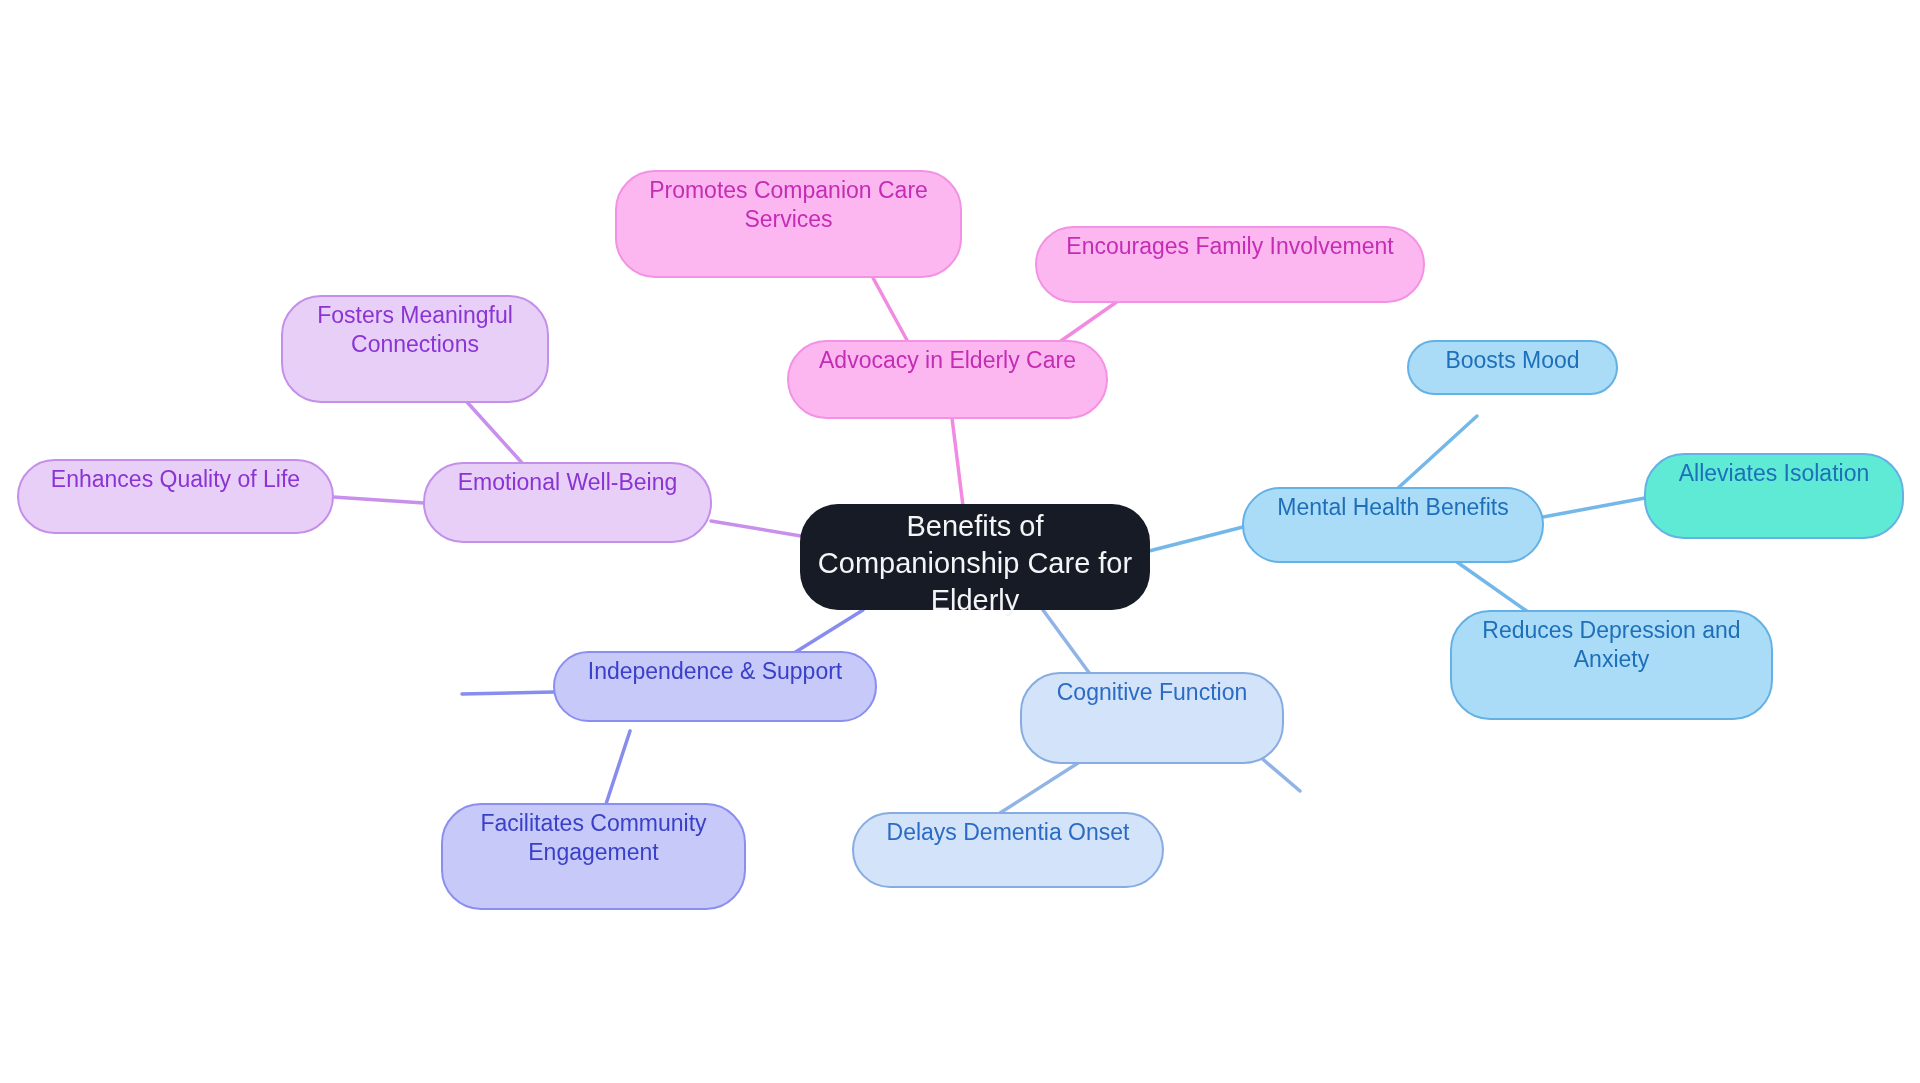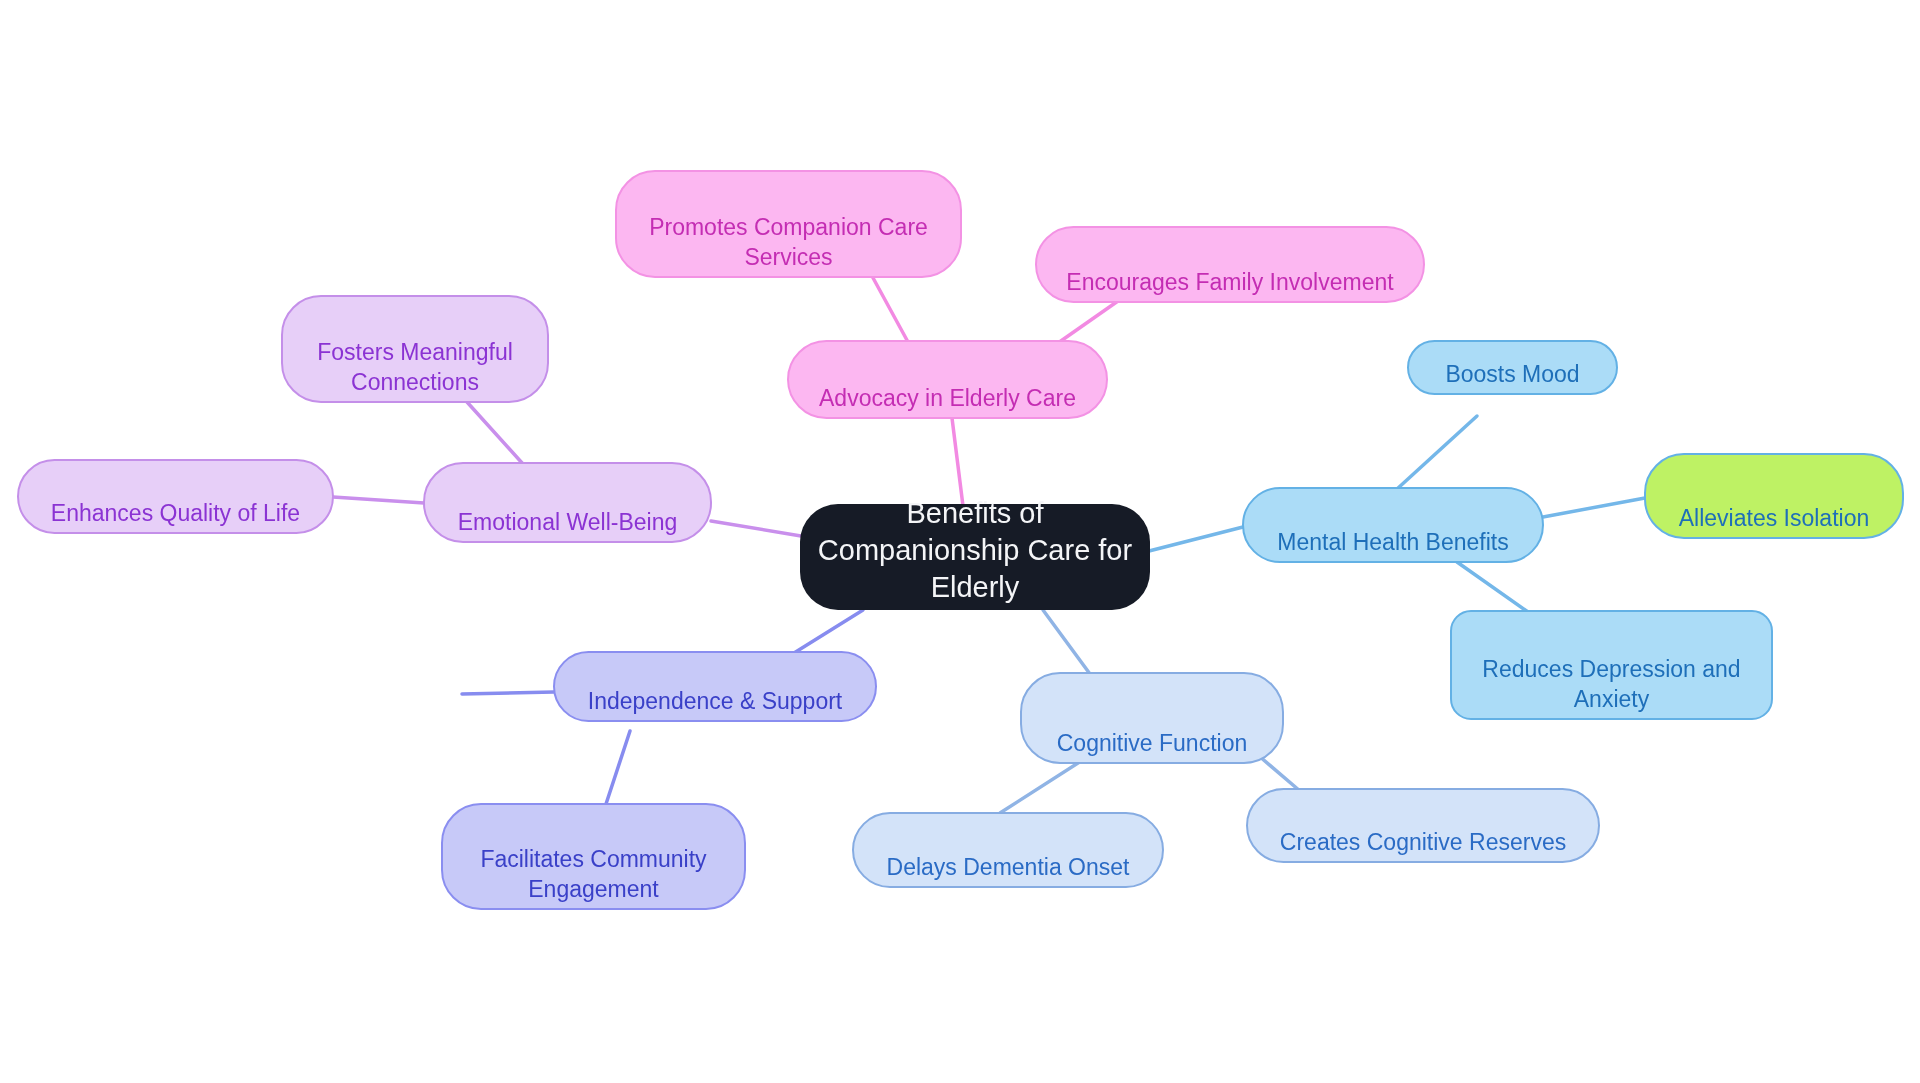--- a/index.html
+++ b/index.html
@@ -22,21 +22,21 @@
     height: 1083px;
   }
   .edges line {
     stroke-width: 3.5;
     stroke-linecap: round;
   }
   .node {
     position: absolute;
     box-sizing: border-box;
     display: flex;
-    align-items: flex-end;
+    align-items: flex-start;
     justify-content: center;
     text-align: center;
     border-radius: 40px;
     border: 2px solid transparent;
     font-size: 23px;
     line-height: 1.28;
     padding: 4px 10px;
     cursor: pointer;
   }
   .node.root {
@@ -97,37 +97,34 @@
   <div class="node" style="left: 17px; top: 459px; width: 317px; height: 75px; background: rgb(231, 207, 248); border-color: rgb(196, 143, 233); color: rgb(139, 51, 211);">
     <span>Enhances Quality of Life</span>
   </div>
 
   <div class="node" style="left: 1242px; top: 487px; width: 302px; height: 76px; background: rgb(171, 220, 247); border-color: rgb(99, 177, 229); color: rgb(30, 111, 185);">
     <span>Mental Health Benefits</span>
   </div>
   <div class="node" style="left: 1407px; top: 340px; width: 211px; height: 55px; background: rgb(171, 220, 247); border-color: rgb(99, 177, 229); color: rgb(30, 111, 185);">
     <span>Boosts Mood</span>
   </div>
-  <div class="node" style="left: 1644px; top: 453px; width: 260px; height: 86px; background: #bef264; border-color: rgb(99, 177, 229); color: rgb(30, 111, 185);">
+  <div class="node" style="left: 1644px; top: 453px; width: 260px; height: 86px; background: #5eead4; border-color: rgb(99, 177, 229); color: rgb(30, 111, 185);">
     <span>Alleviates Isolation</span>
   </div>
-  <div class="node" style="left: 1450px; top: 610px; width: 323px; height: 110px; background: rgb(171, 220, 247); border-color: rgb(99, 177, 229); color: rgb(30, 111, 185); border-radius: 21px;">
+  <div class="node" style="left: 1450px; top: 610px; width: 323px; height: 110px; background: rgb(171, 220, 247); border-color: rgb(99, 177, 229); color: rgb(30, 111, 185);">
     <span>Reduces Depression and Anxiety</span>
   </div>
 
   <div class="node" style="left: 553px; top: 651px; width: 324px; height: 71px; background: rgb(199, 201, 248); border-color: rgb(138, 142, 240); color: rgb(58, 64, 200);">
     <span>Independence &amp; Support</span>
   </div>
   <div class="node" style="left: 441px; top: 803px; width: 305px; height: 107px; background: rgb(199, 201, 248); border-color: rgb(138, 142, 240); color: rgb(58, 64, 200);">
     <span>Facilitates Community Engagement</span>
   </div>
 
   <div class="node" style="left: 1020px; top: 672px; width: 264px; height: 92px; background: rgb(211, 227, 249); border-color: rgb(134, 172, 226); color: rgb(42, 107, 197);">
     <span>Cognitive Function</span>
   </div>
   <div class="node" style="left: 852px; top: 812px; width: 312px; height: 76px; background: rgb(211, 227, 249); border-color: rgb(134, 172, 226); color: rgb(42, 107, 197);">
     <span>Delays Dementia Onset</span>
   </div>
-  <div class="node" style="left: 1246px; top: 788px; width: 354px; height: 75px; background: rgb(211, 227, 249); border-color: rgb(134, 172, 226); color: rgb(42, 107, 197);">
-    <span>Creates Cognitive Reserves</span>
-  </div>
 
 </div>
 
 </body></html>

